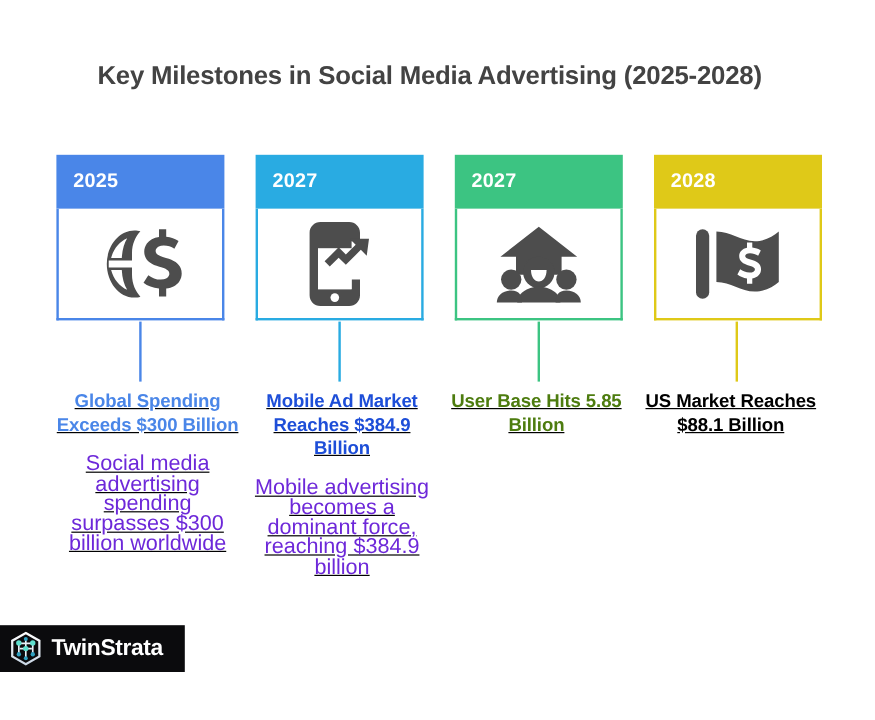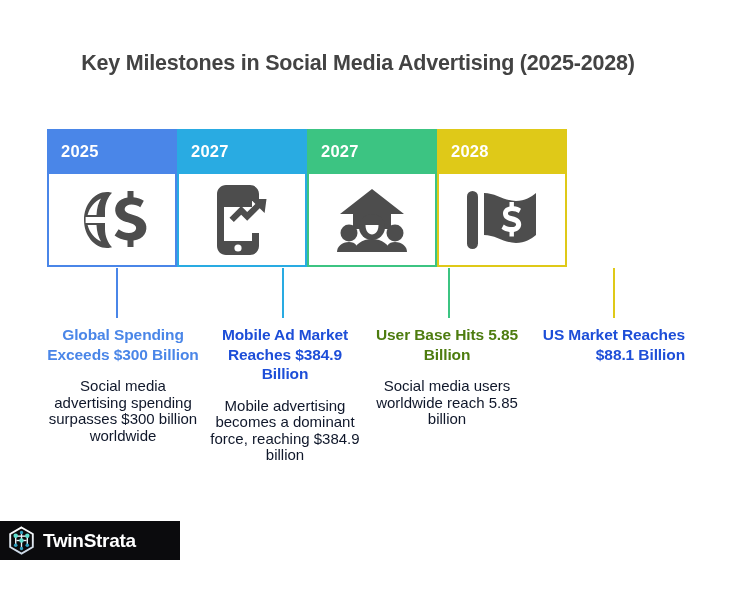--- a/index.html
+++ b/index.html
@@ -35,21 +35,21 @@
     color: #434343;
     letter-spacing: -0.2px;
     line-height: 26px;
   }
 
   
   .cards {
     position: absolute;
     left: 47px;
     top: 129px;
-    width: 520px;
+    width: 638px;
     display: flex;
     justify-content: space-between;
     align-items: flex-start;
   }
 
   .card {
     width: 140px;
     position: relative;
     display: flex;
     flex-direction: column;
@@ -95,51 +95,52 @@
 
   
   .texts {
     position: absolute;
     left: 47px;
     top: 325px;
     width: 638px;
     display: flex;
     justify-content: space-between;
     align-items: flex-start;
+    text-decoration: underline;
   }
 
   .text-col {
     width: 140px;
     text-align: center;
   }
 
   .headline {
     font-size: 15.5px;
     font-weight: bold;
     line-height: 19.5px;
     margin: 0 0 14px 0;
     letter-spacing: -0.1px;
   }
 
   .desc {
-    font-size: 15px;
-    color: #0f172a;
+    font-size: 18px;
+    color: #6d28d9;
     line-height: 16.5px;
     margin: 0;
   }
 
   
   .text-col.wide { width: 152px; }
 
   
   .logo {
     position: absolute;
     left: 0;
     top: 521px;
-    width: 180px;
+    width: 154px;
     height: 39px;
     background: #0b0b0d;
     display: flex;
     align-items: center;
     padding-left: 7px;
     box-sizing: border-box;
   }
 
   .logo-mark {
     width: 29px;
@@ -290,25 +291,24 @@
       <p class="desc">Social media advertising spending surpasses $300 billion worldwide</p>
     </div>
 
     <div class="text-col wide">
       <p class="headline" style="color:#1d4ed8;">Mobile Ad Market Reaches $384.9 Billion</p>
       <p class="desc">Mobile advertising becomes a dominant force, reaching $384.9 billion</p>
     </div>
 
     <div class="text-col wide">
       <p class="headline" style="color:#4d7c0f;">User Base Hits 5.85 Billion</p>
-      <p class="desc">Social media users worldwide reach 5.85 billion</p>
     </div>
 
     <div class="text-col wide">
-      <p class="headline" style="color:#1d4ed8;text-align:right;">US Market Reaches $88.1 Billion</p>
+      <p class="headline" style="color:#000000;">US Market Reaches $88.1 Billion</p>
     </div>
 
   </div>
 
   <div class="logo">
     <span class="logo-mark">
       <svg width="29" height="29" viewBox="0 0 40 40">
         <defs>
           <linearGradient id="hexg" x1="0" y1="0" x2="0" y2="1">
             <stop offset="0%" stop-color="#ffffff"></stop>

